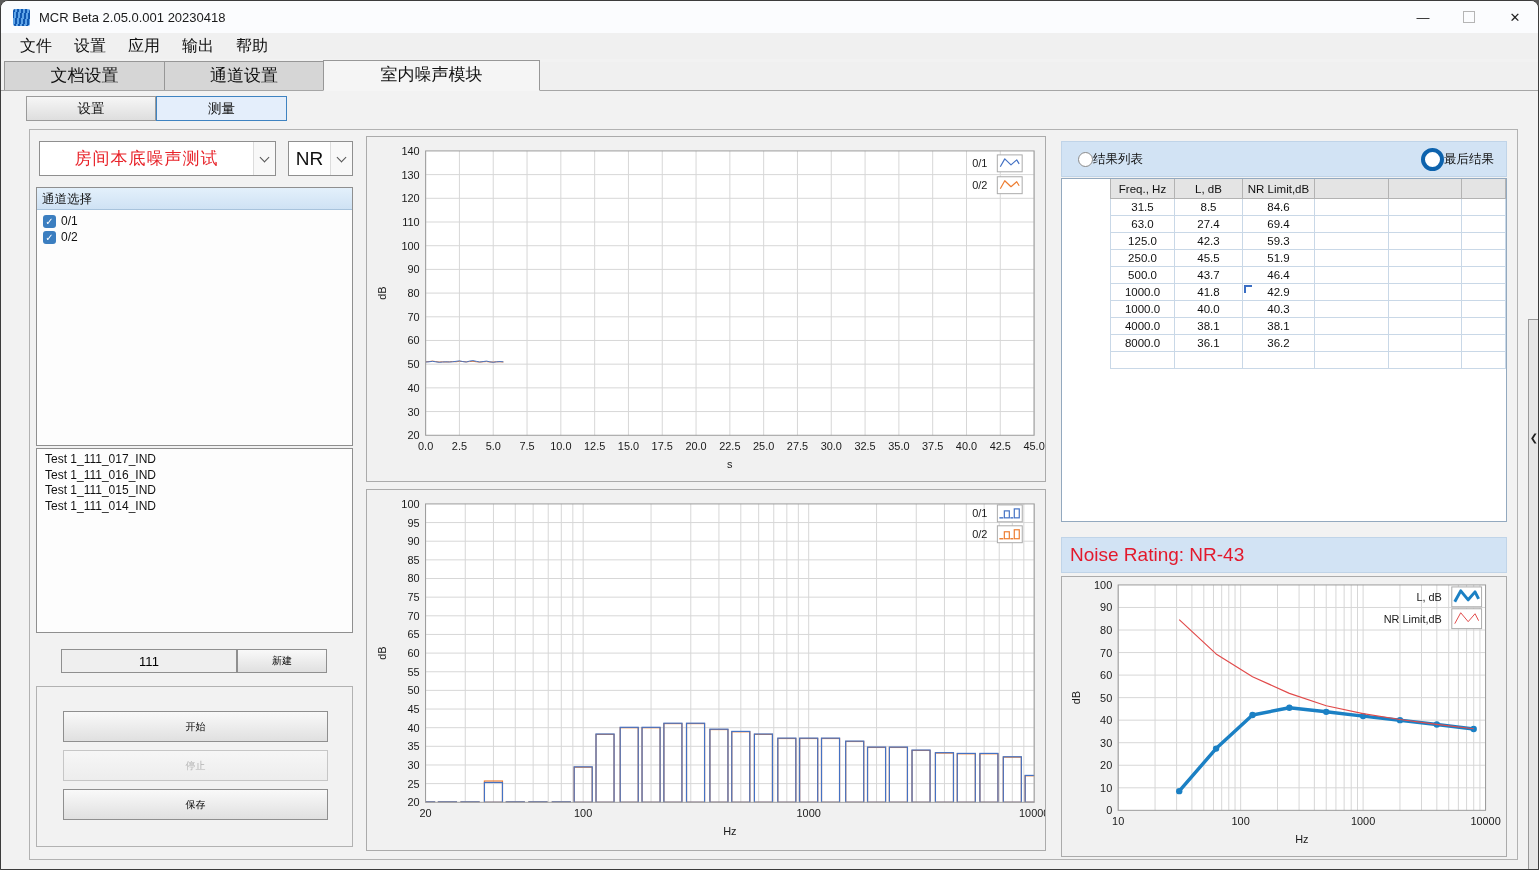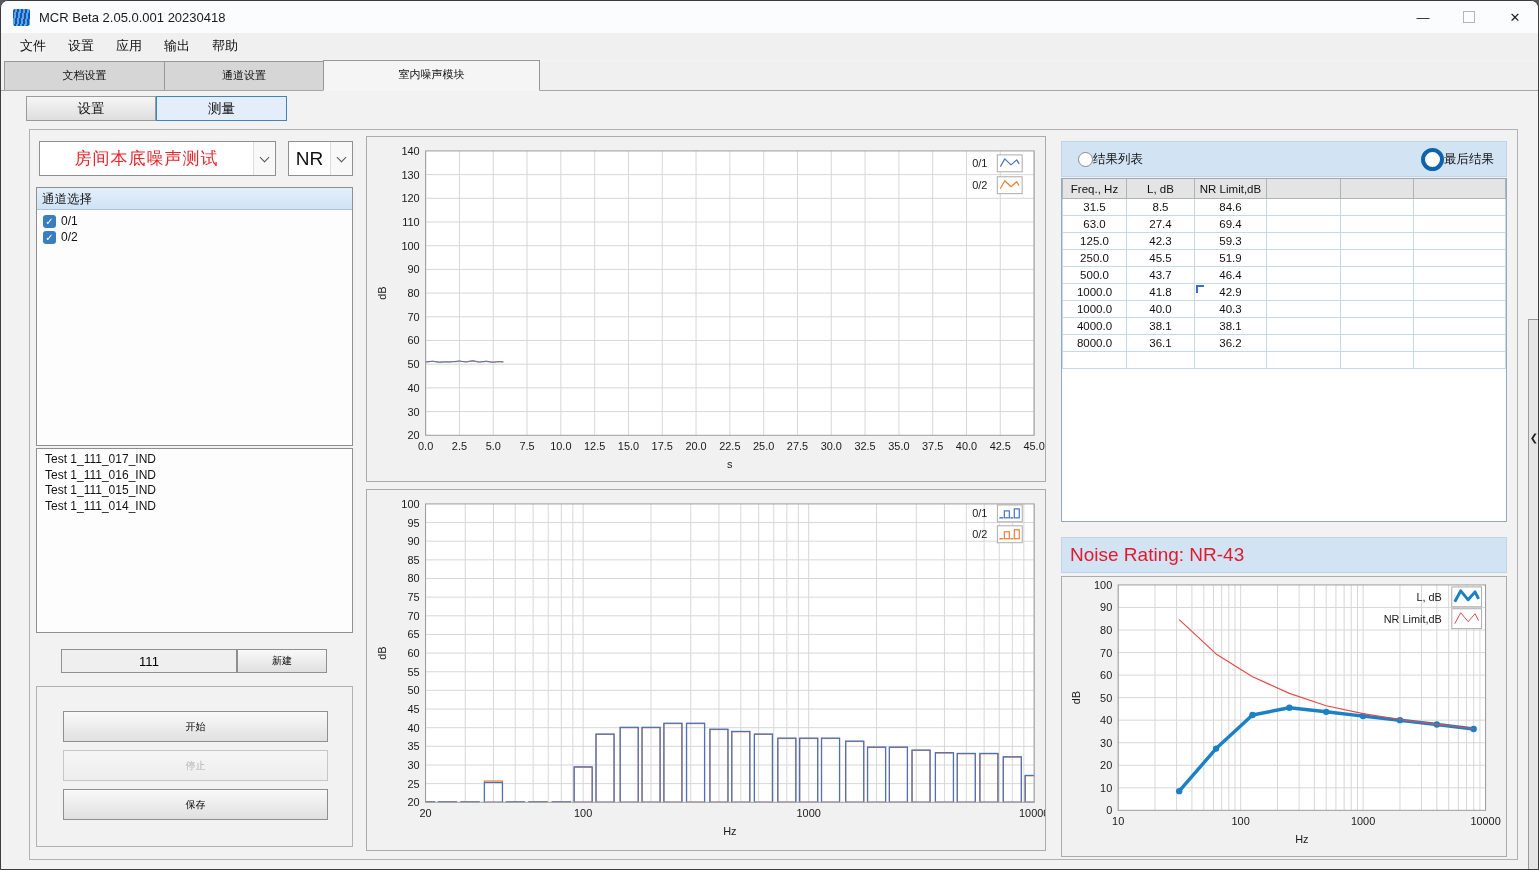--- a/index.html
+++ b/index.html
@@ -10,24 +10,24 @@
   
   .titlebar{left:0;top:0;width:100%;height:32px;background:#fbfcfe;display:flex;align-items:center;justify-content:flex-end;}
   .app-icon{width:17px;height:17px;margin-left:12px;border-radius:2px;
     background:repeating-linear-gradient(100deg,#0f57b0 0 2px,#5ea3e6 2px 4px);}
   .title-text{margin-left:9px;font-size:13px;color:#1a1a1a;}
   .win-btns{margin-left:auto;display:flex;height:100%;}
   .win-btn{width:46px;height:100%;display:flex;align-items:center;justify-content:center;font-size:13px;color:#222;}
   .max-glyph{width:10px;height:10px;border:1px solid #b5b5b5;}
   
   .menubar{left:0;top:32px;width:100%;height:26px;background:#f0f0f0;display:flex;align-items:center;padding-left:8px;}
-  .menu-item{font-size:13px;padding:3px 11px;color:#111;}
+  .menu-item{font-size:16px;padding:3px 11px;color:#111;}
   
   .tabstrip{left:0;top:61px;width:100%;height:29px;border-bottom:1px solid #a6a6a6;display:flex;align-items:flex-end;padding-left:3px;background:#f0f0f0;}
-  .tab{height:28px;line-height:27px;text-align:center;font-size:11px;background:#d6d6d6;
+  .tab{height:28px;line-height:27px;text-align:center;font-size:17px;background:#d6d6d6;
     border:1px solid #979797;border-bottom:none;margin-right:-1px;}
   .tab.active{background:#f5f5f5;height:29px;margin-bottom:-1px;border-bottom:1px solid #f5f5f5;}
   
   .subtab{font-size:13.5px;text-align:center;line-height:23px;background:linear-gradient(#f6f6f6,#dedede);border:1px solid #9a9a9a;}
   .subtab.active{background:#e4eefb;border:1px solid #3f83c1;}
   .mainbox{border:1px solid #b2b2b2;}
   
   .combo{background:#fff;border:1px solid #8f8f8f;display:flex;}
   .combo-txt{flex:1;display:flex;align-items:center;justify-content:center;}
   .combo-txt.red{color:#e8232a;font-size:17px;letter-spacing:1px;font-family:"Liberation Serif",serif;}
@@ -378,21 +378,21 @@
     <div class="rgroup" style="margin-left:16px;">
       <span class="radio"></span>
       <span>结果列表</span>
     </div>
     <div class="rgroup" style="margin-left:auto;margin-right:12px;">
       <span class="radio sel"></span>
       <span>最后结果</span>
     </div>
   </div>
 
-  <div class="abs tablebox" style="left:1060px;top:177px;width:446px;height:344px;">
+  <div class="abs tablebox" style="left:1060px;top:177px;width:446px;height:344px;padding-left:48px;">
     <table class="rt" id="result-table">
       <colgroup>
           <col style="width:64px">
           <col style="width:68px">
           <col style="width:72px">
           <col style="width:74px">
           <col style="width:73px">
           <col>
         </colgroup>
     <thead>

